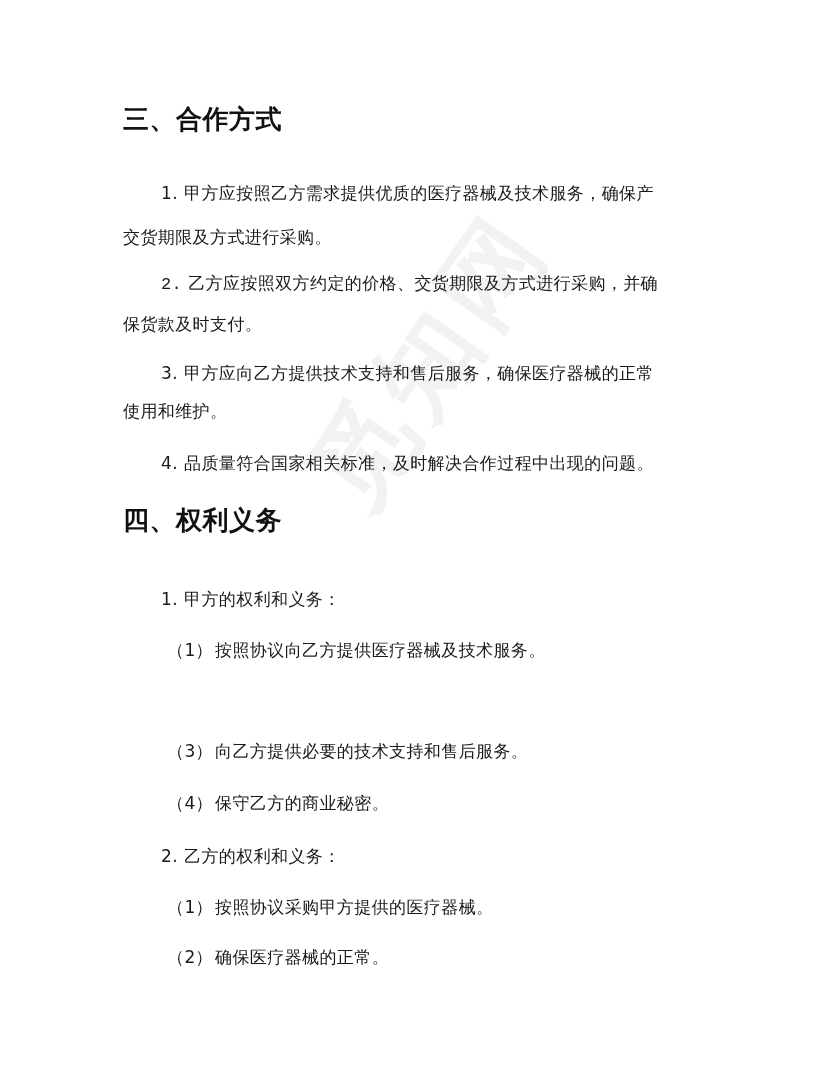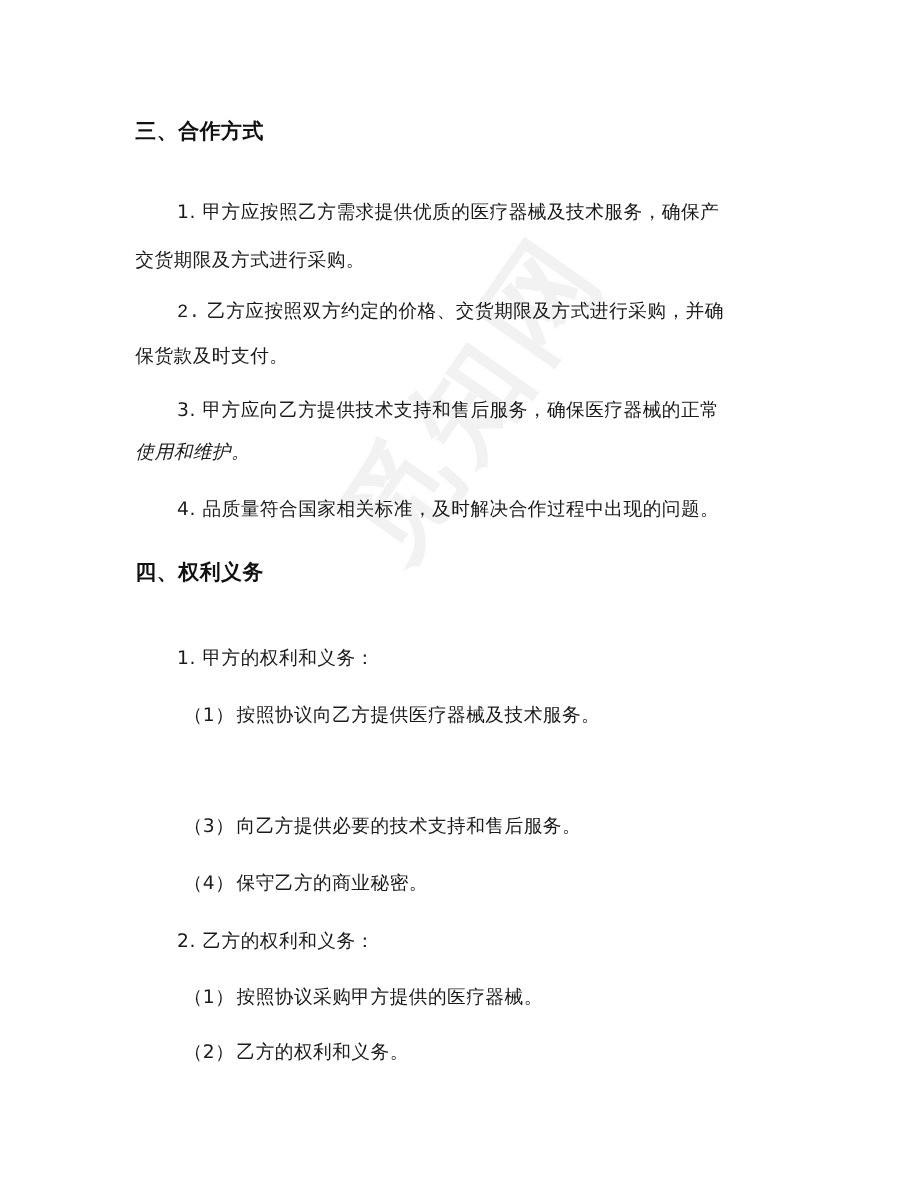--- a/index.html
+++ b/index.html
@@ -41,21 +41,21 @@
     pointer-events: none;
     user-select: none;
   }
   .line {
     position: absolute;
     white-space: nowrap;
     line-height: 24px;
     height: 24px;
   }
   .heading {
-    font-size: 19px;
+    font-size: 26px;
     font-weight: bold;
     color: #111111;
     letter-spacing: 0.5px;
   }
   .body-text {
     font-size: 17px;
     color: #1a1a1a;
     letter-spacing: 0.4px;
   }
   .num {
@@ -80,21 +80,21 @@
   <div class="line body-text" style="left:123px; top:225px;">交货期限及方式进行采购。</div>
 
   <div class="line body-text" style="left:161px; top:273px;font-family:Liberation Mono, monospace;">
     <span class="num">2.</span><span>乙方应按照双方约定的价格、交货期限及方式进行采购，并确</span>
   </div>
   <div class="line body-text" style="left:123px; top:312px;">保货款及时支付。</div>
 
   <div class="line body-text" style="left:161px; top:361px;">
     <span class="num">3.</span><span>甲方应向乙方提供技术支持和售后服务，确保医疗器械的正常</span>
   </div>
-  <div class="line body-text" style="left:123px; top:399px;font-style:italic;">使用和维护。</div>
+  <div class="line body-text" style="left:123px; top:399px;">使用和维护。</div>
 
   <div class="line body-text" style="left:161px; top:451px;">
     <span class="num">4.</span><span>品质量符合国家相关标准，及时解决合作过程中出现的问题。</span>
   </div>
 
   <div class="line heading" style="left:123px; top:508px;">四、权利义务</div>
 
   <div class="line body-text" style="left:161px; top:587px;">
     <span class="num">1.</span><span>甲方的权利和义务：</span>
   </div>
@@ -108,16 +108,16 @@
     <span class="paren">（4）</span><span>保守乙方的商业秘密。</span>
   </div>
 
   <div class="line body-text" style="left:161px; top:844px;">
     <span class="num">2.</span><span>乙方的权利和义务：</span>
   </div>
   <div class="line body-text" style="left:167px; top:895px;">
     <span class="paren">（1）</span><span>按照协议采购甲方提供的医疗器械。</span>
   </div>
   <div class="line body-text" style="left:167px; top:945px;">
-    <span class="paren">（2）</span><span>乙方的权利和义务。</span>
+    <span class="paren">（2）</span><span>确保医疗器械的正常。</span>
   </div>
 
 </div>
 
 </body></html>

